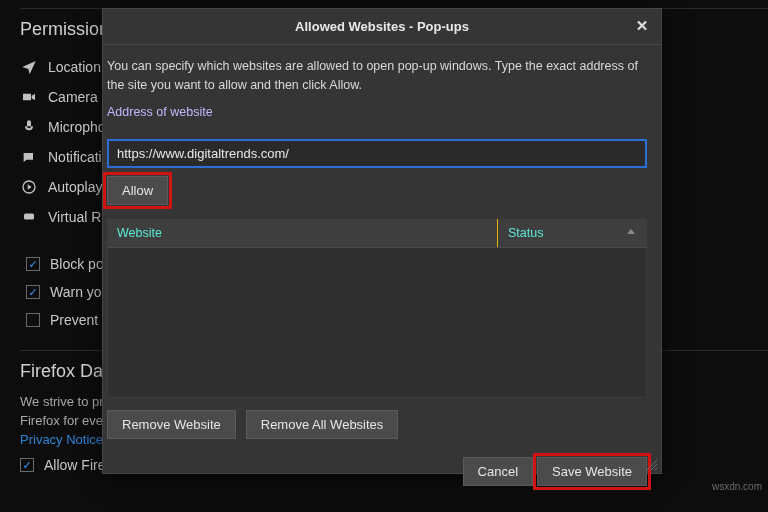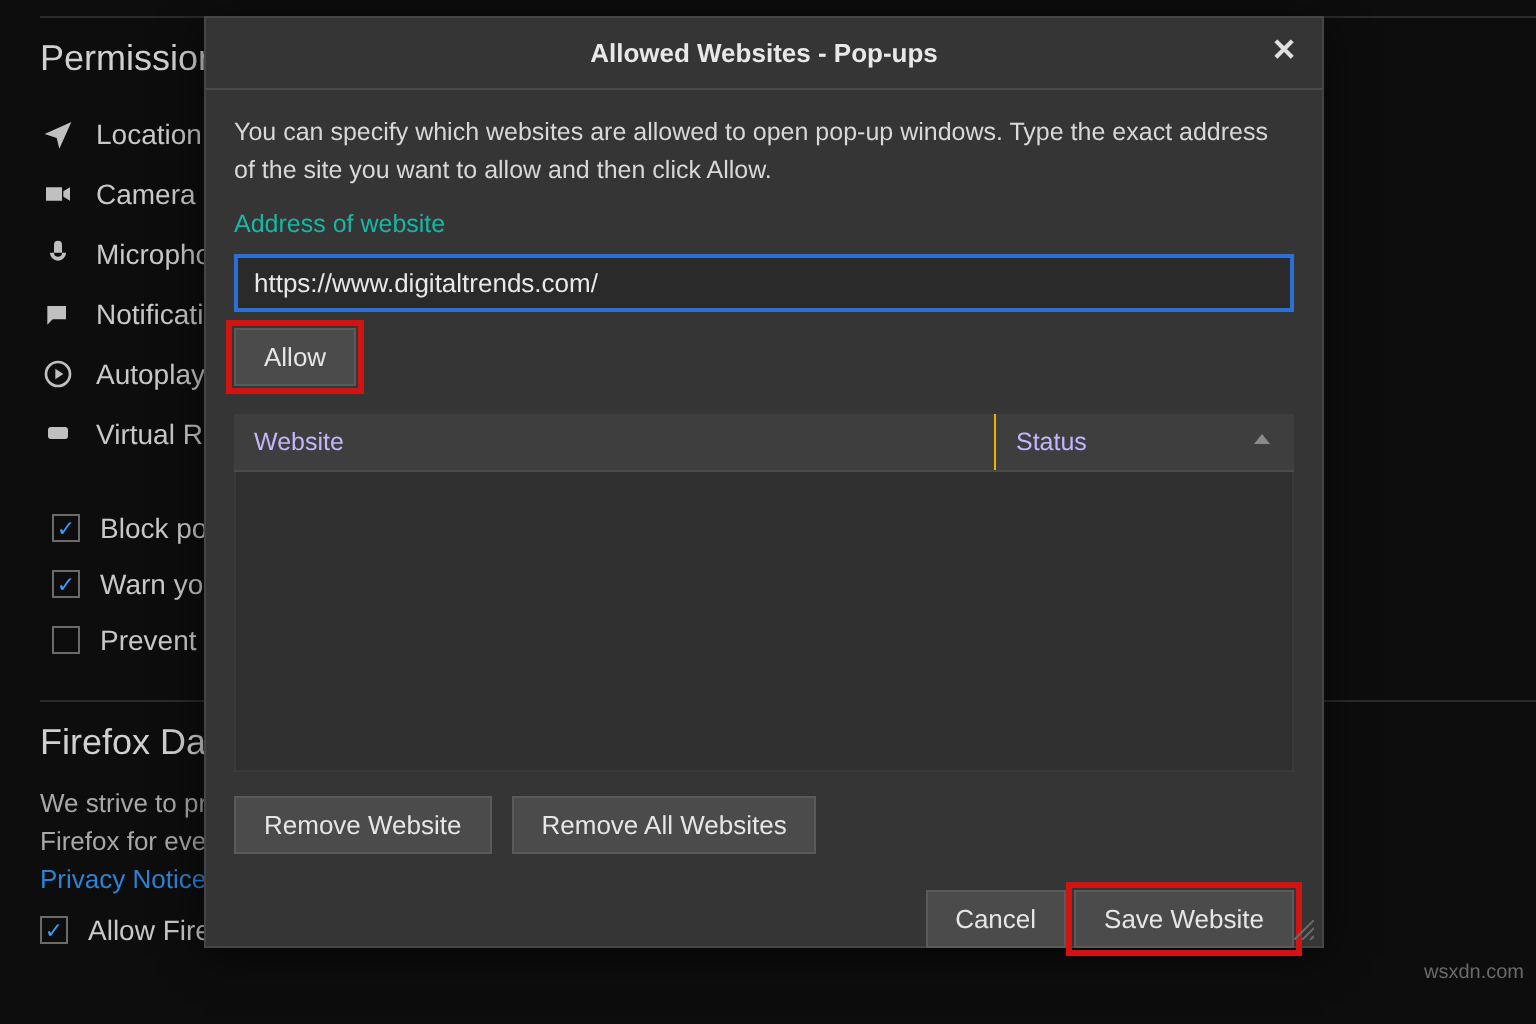--- a/index.html
+++ b/index.html
@@ -68,26 +68,26 @@
   .dialog-close {
     position: absolute; right: 10px; top: 8px;
     width: 18px; height: 18px;
     color: #e0e0e0;
     font-size: 15px;
     cursor: pointer;
     text-align: center;
     line-height: 18px;
   }
   .dialog-body {
-    padding: 12px 14px 10px 14px;
+    padding: 12px 14px 10px 4px;
     flex: 1;
     display: flex; flex-direction: column;
   }
   .desc { color: #d8d8d8; font-size: 12.5px; line-height: 1.5; margin-bottom: 10px; }
-  .field-label { color: #14b8a6; font-size: 12.5px; margin-bottom: 8px; }
+  .field-label { color: #c4b5fd; font-size: 12.5px; margin-bottom: 20px; }
   .address-input {
     width: 100%;
     background: #2a2a2a;
     border: 2px solid #2a6fd6;
     outline: none;
     color: #e8e8e8;
     font-size: 13px;
     padding: 5px 8px;
     font-family: inherit;
   }
@@ -106,21 +106,21 @@
     outline-offset: 1px;
   }
   .list-header {
     margin-top: 14px;
     display: flex;
     background: #3e3e3e;
     border-bottom: 1px solid #4a4a4a;
   }
   .list-header .col {
     padding: 7px 10px;
-    color: #c4b5fd;
+    color: #5eead4;
     font-size: 12.5px;
   }
   .col-website { flex: 1; }
   .col-status { width: 150px; border-left: 1px solid #eab308; position: relative; }
   .sort-caret {
     position: absolute; right: 12px; top: 10px;
     width: 0; height: 0;
     border-left: 4px solid transparent;
     border-right: 4px solid transparent;
     border-bottom: 5px solid #8a8a8a;

